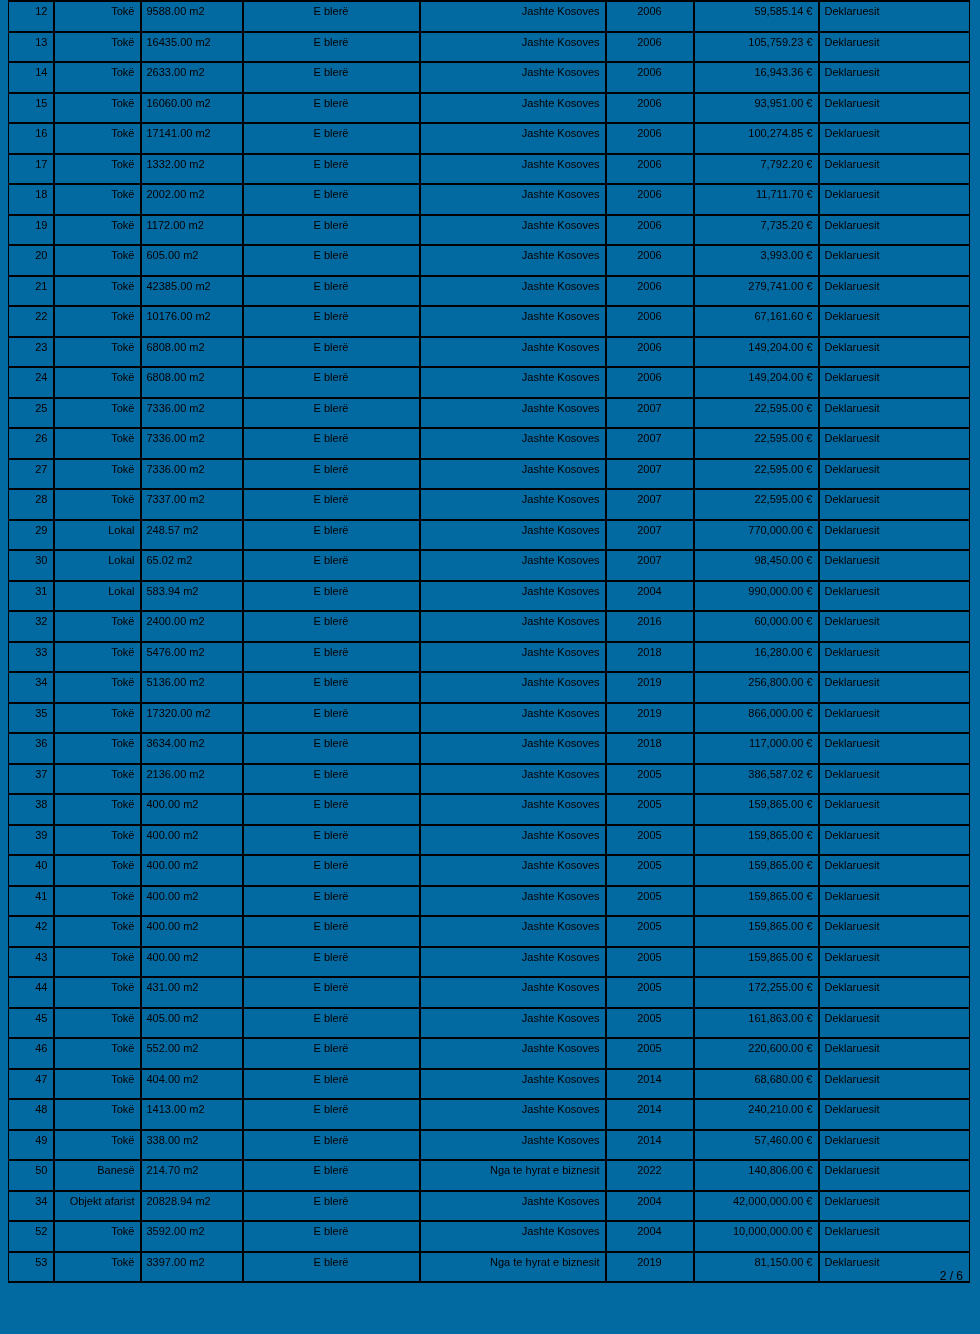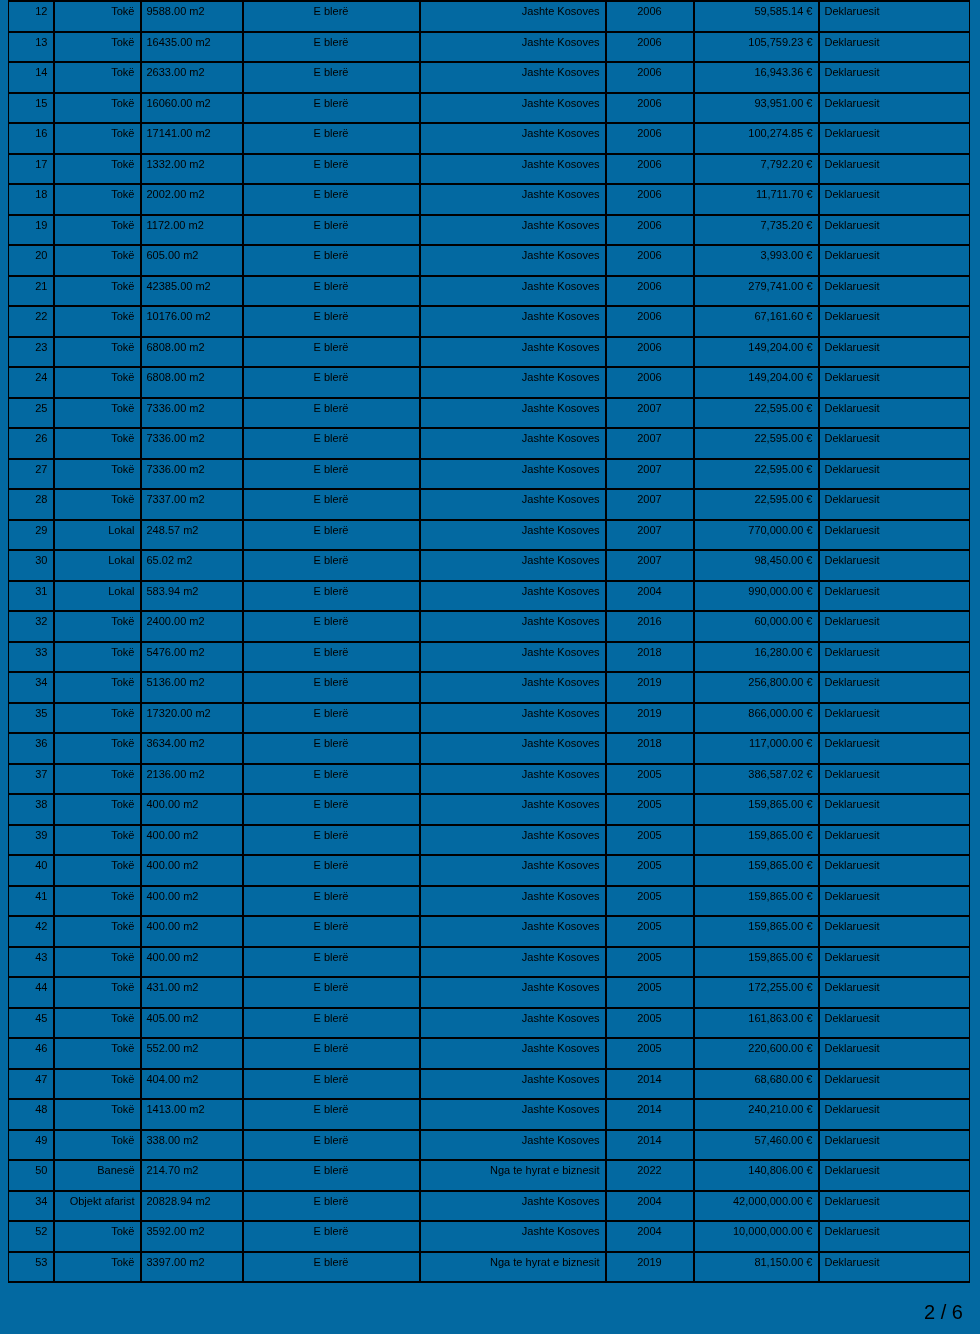--- a/index.html
+++ b/index.html
@@ -43,23 +43,23 @@
   td.c-nr   { text-align: right; }
   td.c-cat  { text-align: right; }
   td.c-area { text-align: left; }
   td.c-acq  { text-align: center; }
   td.c-src  { text-align: right; }
   td.c-year { text-align: center; }
   td.c-val  { text-align: right; }
   td.c-decl { text-align: left; }
   .page-number {
     position: absolute;
-    top: 1302px;
+    top: 1266px;
     right: 17px;
-    font-size: 20px;
+    font-size: 12px;
     line-height: 20px;
     color: #000000;
     text-align: right;
   }
 </style>
 </head>
 <body>
 
 <div class="doc-page">
 

